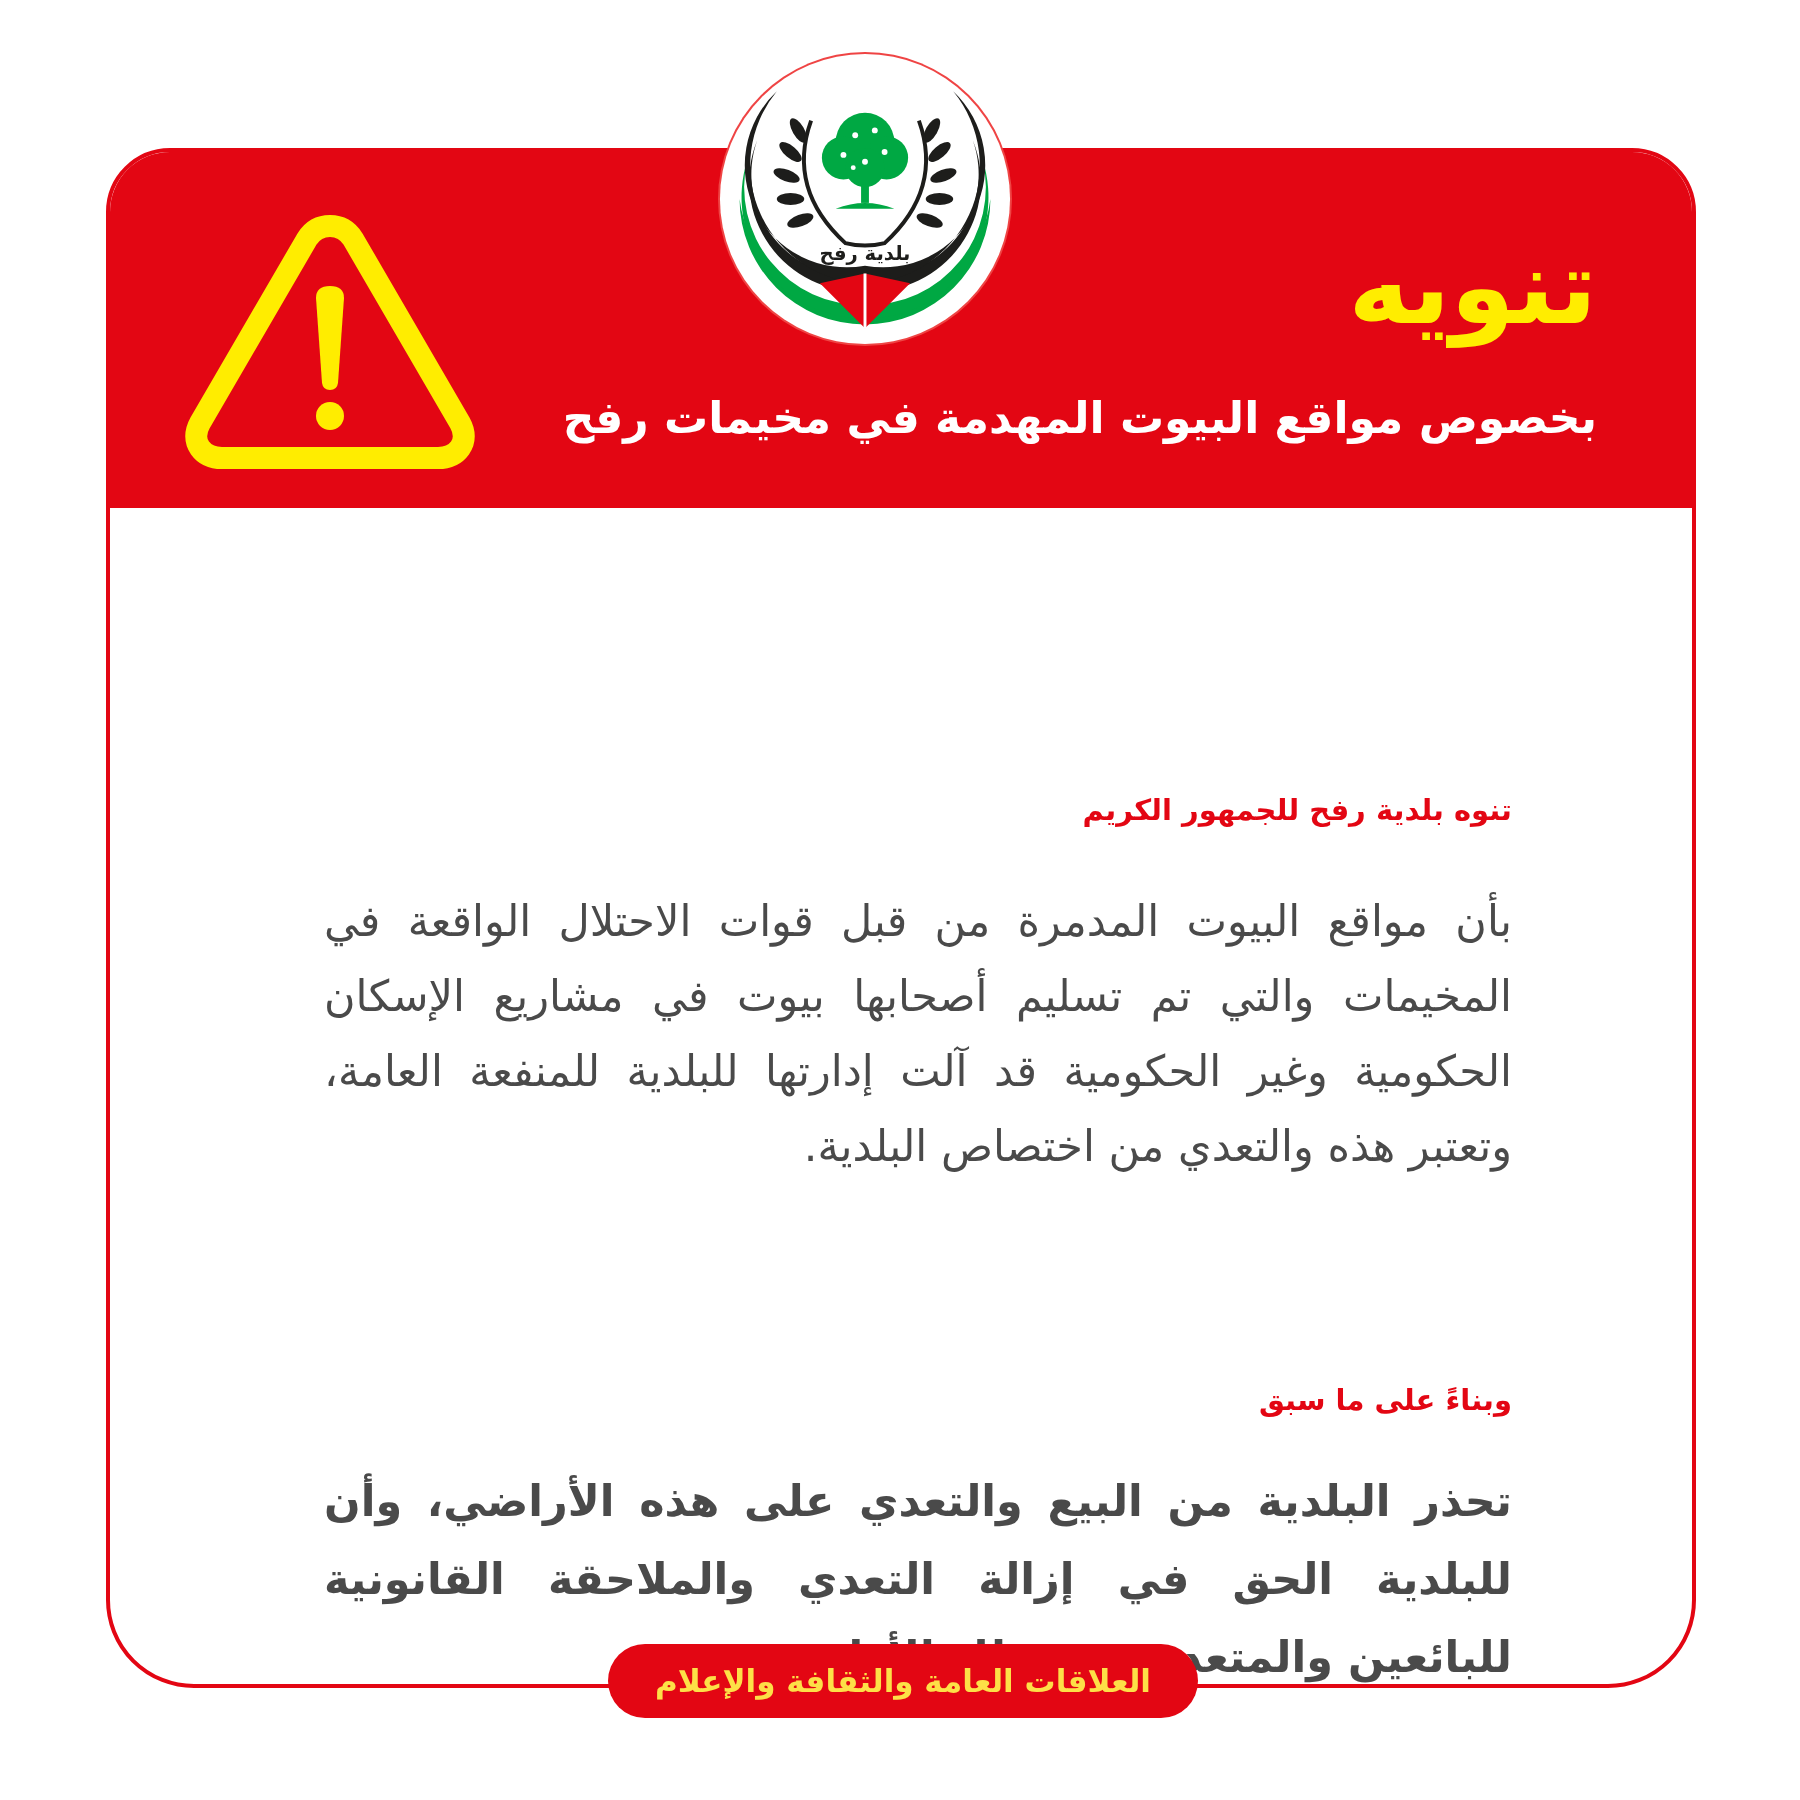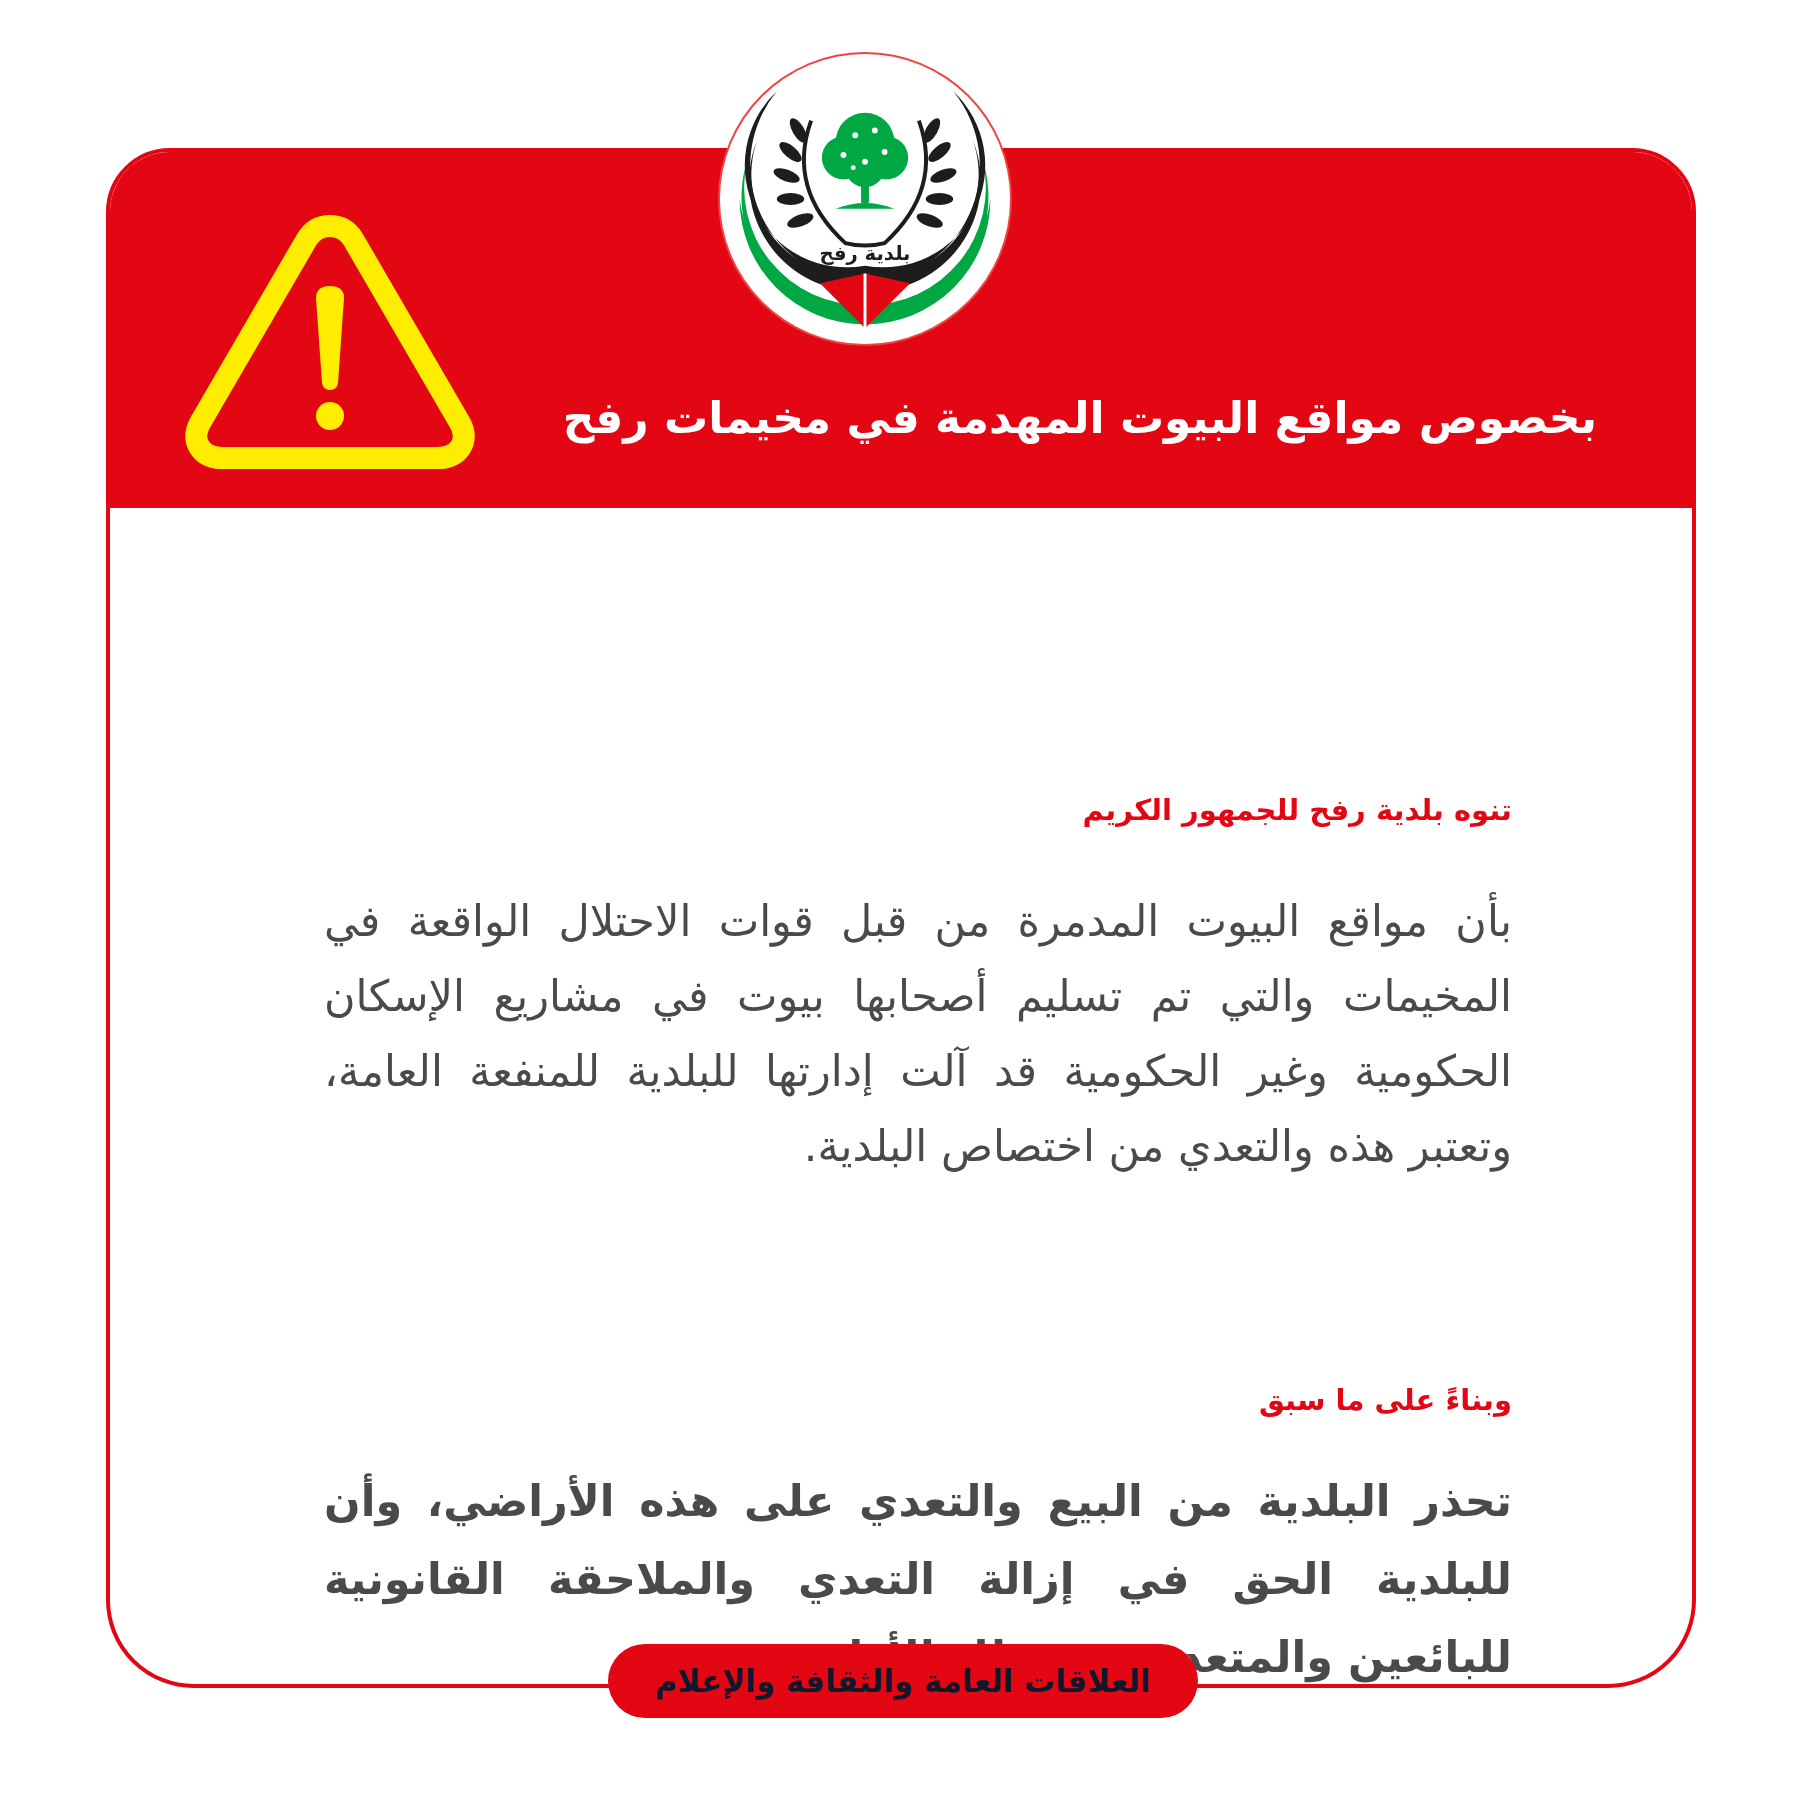--- a/index.html
+++ b/index.html
@@ -89,41 +89,42 @@
     }
     .p1 { top: 732px; font-weight: normal; }
     .p2 { top: 1310px; font-weight: bold; line-height: 78px; }
 
     .footer-pill {
       position: absolute;
       left: 608px; top: 1644px;
       width: 590px; height: 74px;
       background: #e30613;
       border-radius: 37px;
-      color: #0f172a;
+      color: #fde047;
       font-family: "DejaVu Sans", sans-serif;
       font-weight: bold;
       font-size: 31px;
       line-height: 74px;
       text-align: center;
       direction: rtl;
       z-index: 5;
     }
   </style>
 </head>
 <body>
 
 <div class="card">
   <div class="header">
     <svg class="warning-icon" viewBox="0 0 300 262">
       <path d="M150 18 C140 18 132 23 127 31 L20 215 C15 224 15 233 20 240 C25 247 33 250 42 250 L258 250 C267 250 275 247 280 240 C285 233 285 224 280 215 L173 31 C168 23 160 18 150 18 Z" fill="none" stroke="#ffed00" stroke-width="22" stroke-linejoin="round"></path>
       <path d="M136 90 Q136 78 150 78 Q164 78 164 90 L158 175 Q157 182 150 182 Q143 182 142 175 Z" fill="#ffed00"></path>
       <circle cx="150" cy="208" r="14" fill="#ffed00"></circle>
     </svg>
 
+    <div class="title">تنويه</div>
     <div class="subtitle">بخصوص مواقع البيوت المهدمة في مخيمات رفح</div>
   </div>
 
   <div class="section-heading h1">تنوه بلدية رفح للجمهور الكريم</div>
   <div class="paragraph p1">بأن مواقع البيوت المدمرة من قبل قوات الاحتلال الواقعة في المخيمات والتي تم تسليم أصحابها بيوت في مشاريع الإسكان الحكومية وغير الحكومية قد آلت إدارتها للبلدية للمنفعة العامة، وتعتبر هذه والتعدي من اختصاص البلدية.</div>
 
   <div class="section-heading h2">وبناءً على ما سبق</div>
   <div class="paragraph p2">تحذر البلدية من البيع والتعدي على هذه الأراضي، وأن للبلدية الحق في إزالة التعدي والملاحقة القانونية للبائعين والمتعدين في تلك الأراضي.</div>
 </div>
 

